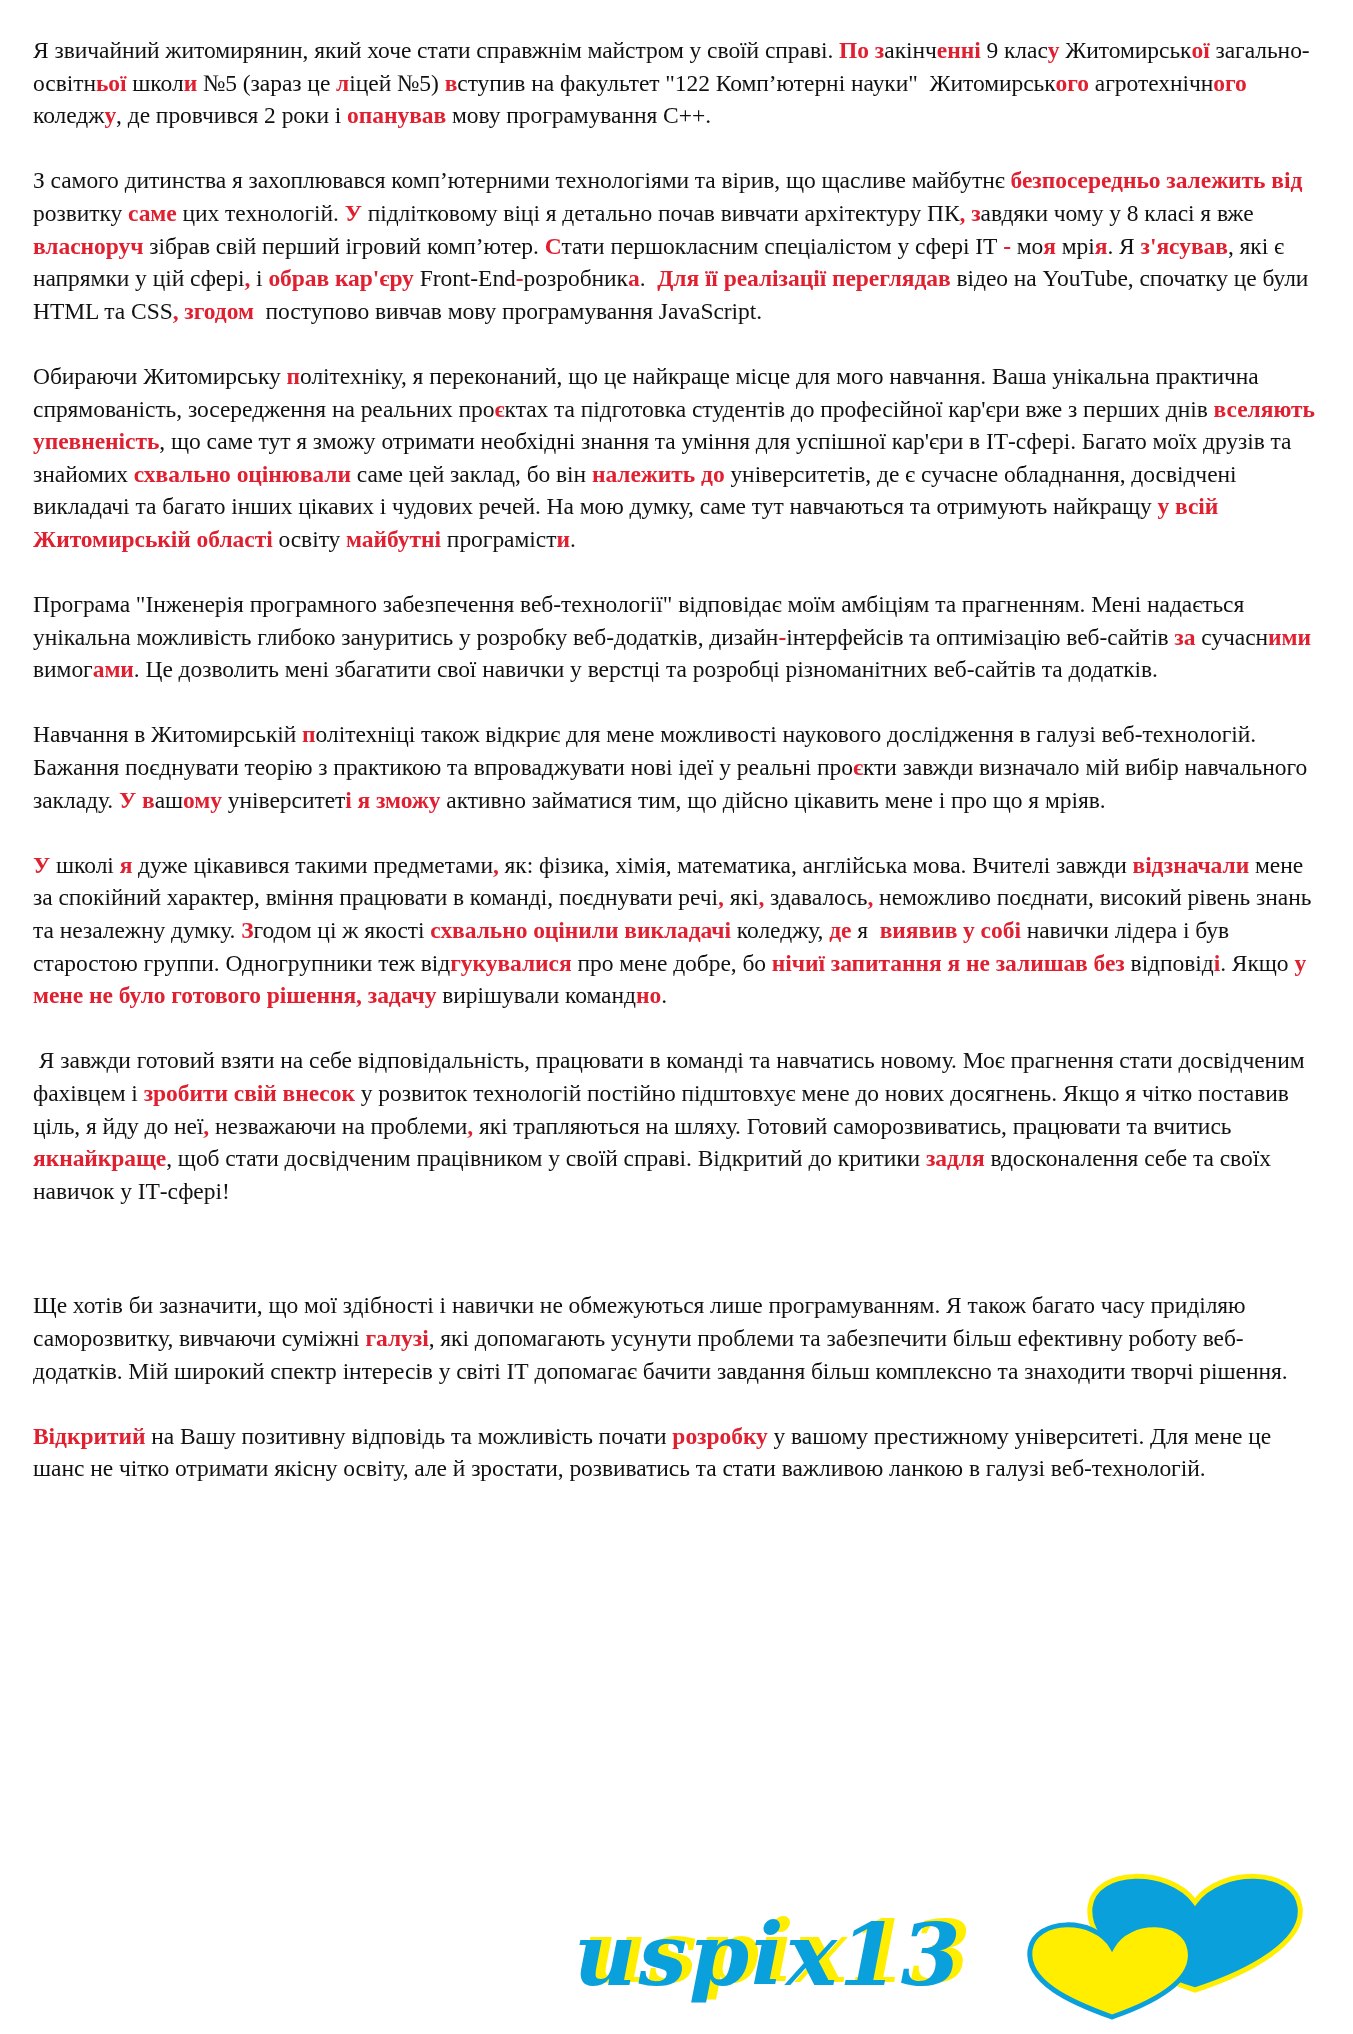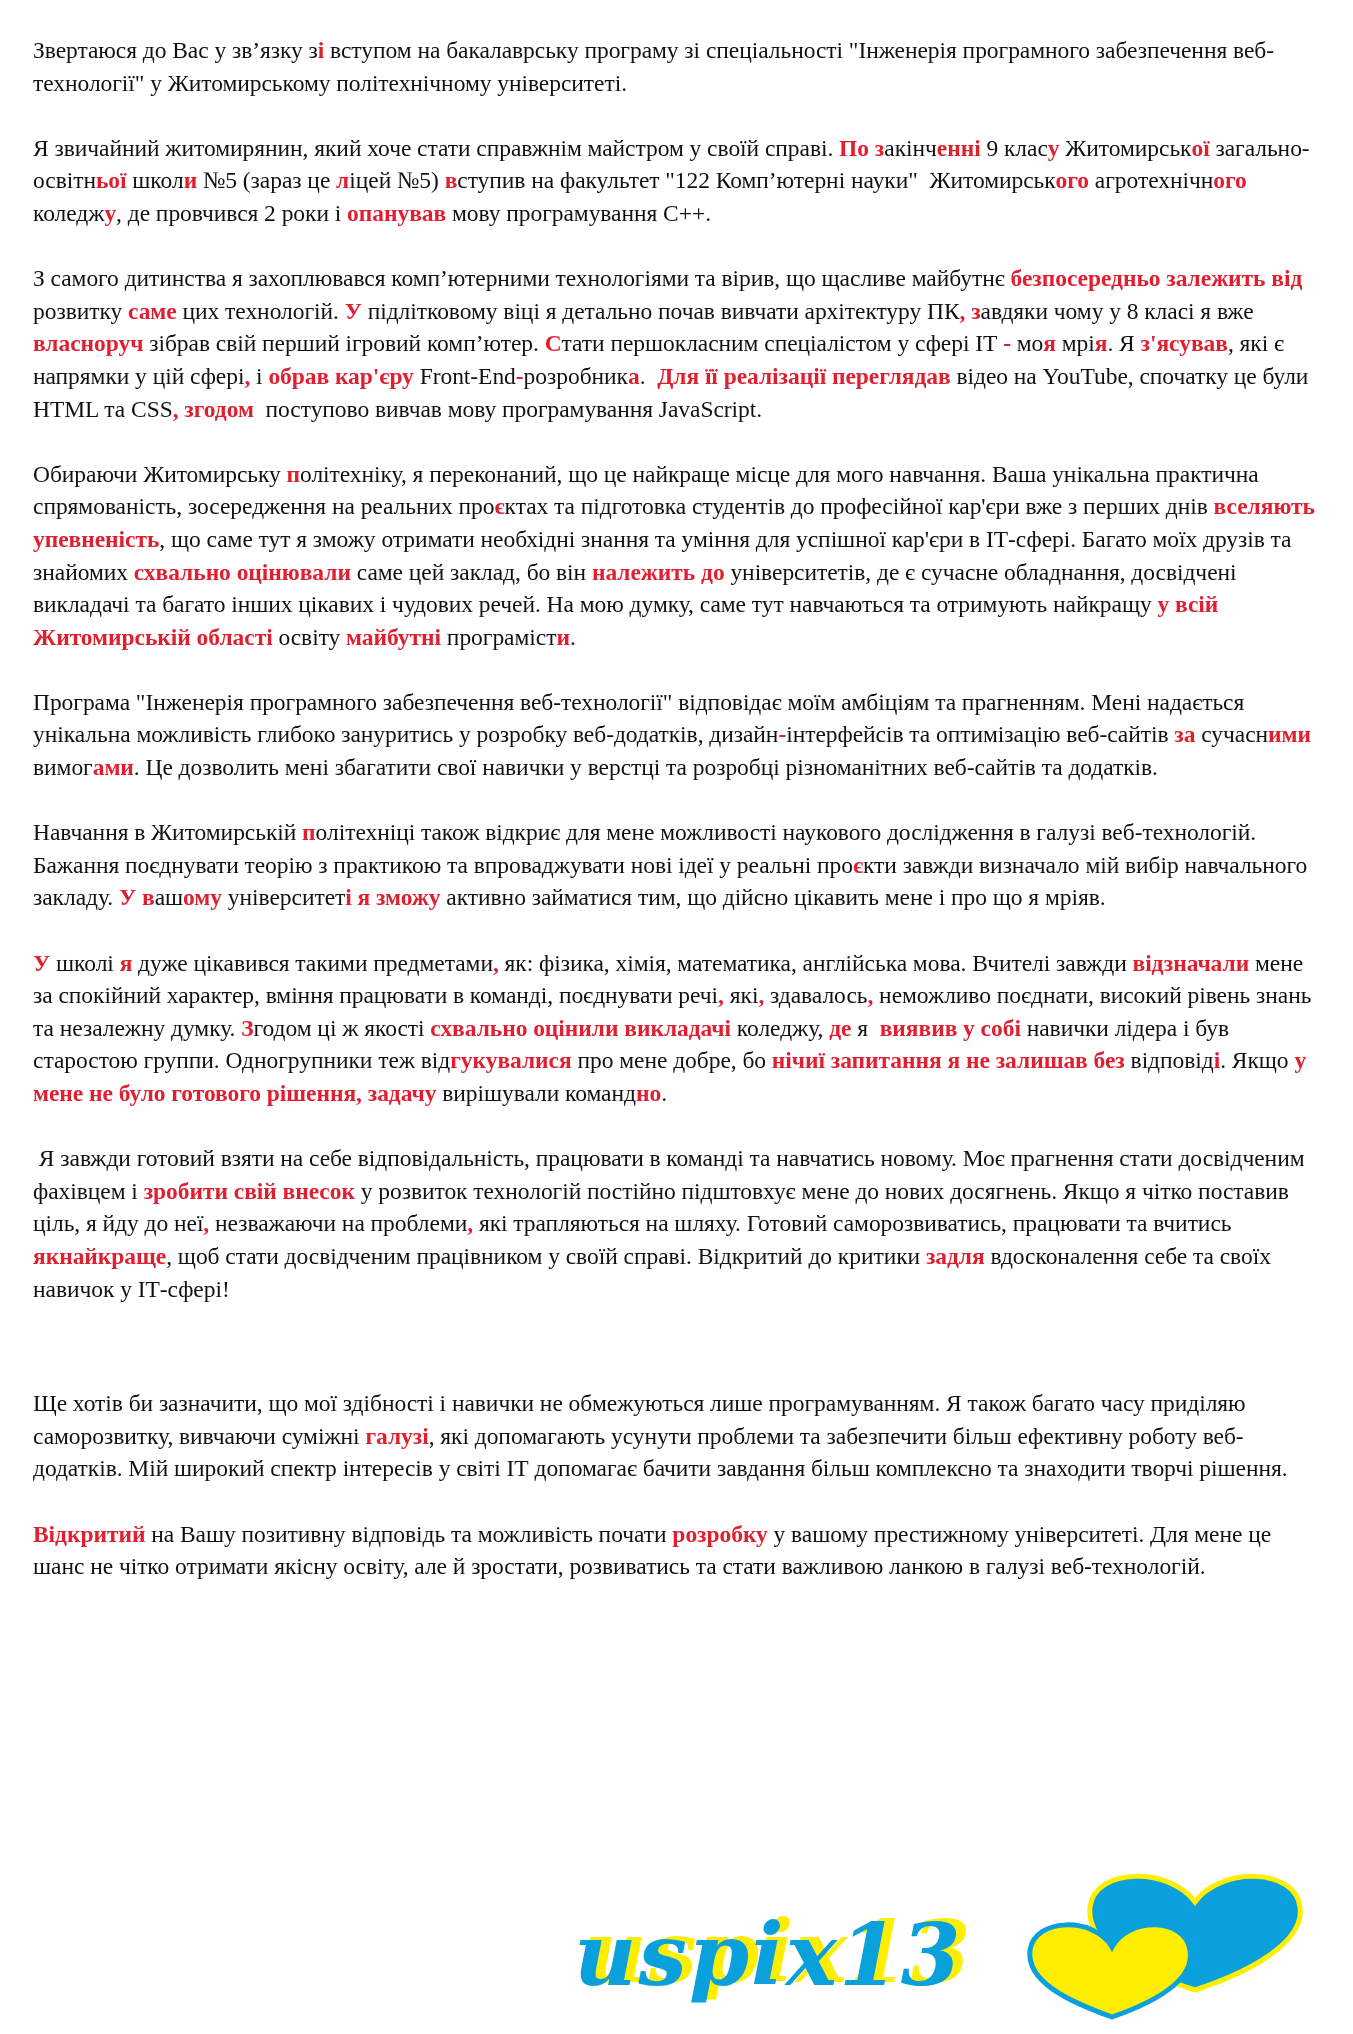--- a/index.html
+++ b/index.html
@@ -47,21 +47,20 @@
     left: 1010px;
     top: 1862px;
     width: 300px;
     height: 160px;
   }
 </style>
 </head>
 <body>
 
 <div class="doc" id="doc">
-    <p><span>Звертаюся до Вас у зв’язку з</span><span class="hl">і</span><span> вступом на бакалаврську програму зі спеціальності "Інженерія програмного забезпечення веб-технології" у Житомирському політехнічному університеті.</span></p>
     <p><span>Я звичайний житомирянин, який хоче стати справжнім майстром у своїй справі. </span><span class="hl">По з</span><span>акінч</span><span class="hl">енні</span><span> 9 клас</span><span class="hl">у</span><span> Житомирськ</span><span class="hl">ої</span><span> загально-освітн</span><span class="hl">ьої</span><span> школ</span><span class="hl">и</span><span> №5 (зараз це </span><span class="hl">л</span><span>іцей №5) </span><span class="hl">в</span><span>ступив на факультет "122 Комп’ютерні науки"  Житомирськ</span><span class="hl">ого</span><span> агротехнічн</span><span class="hl">ого</span><span> коледж</span><span class="hl">у</span><span>, де провчився 2 роки і </span><span class="hl">опанував</span><span> мову програмування С++.</span></p>
     <p><span>З самого дитинства я захоплювався комп’ютерними технологіями та вірив, що щасливе майбутнє </span><span class="hl">безпосередньо залежить від</span><span> розвитку </span><span class="hl">саме</span><span> цих технологій. </span><span class="hl">У</span><span> підлітковому віці я детально почав вивчати архітектуру ПК</span><span class="hl">, з</span><span>авдяки чому у 8 класі я вже </span><span class="hl">власноруч</span><span> зібрав свій перший ігровий комп’ютер. </span><span class="hl">С</span><span>тати першокласним спеціалістом у сфері ІТ </span><span class="hl">-</span><span> мо</span><span class="hl">я</span><span> мрі</span><span class="hl">я</span><span>. Я </span><span class="hl">з'ясував</span><span>, які є напрямки у цій сфері</span><span class="hl">,</span><span> і </span><span class="hl">обрав кар'єру</span><span> Front-End</span><span class="hl">-</span><span>розробник</span><span class="hl">а</span><span>.  </span><span class="hl">Для її реалізації переглядав</span><span> відео на YouTube, спочатку це були HTML та CSS</span><span class="hl">, згодом</span><span>  поступово вивчав мову програмування JavaScript.</span></p>
     <p><span>Обираючи Житомирську </span><span class="hl">п</span><span>олітехніку, я переконаний, що це найкраще місце для мого навчання. Ваша унікальна практична спрямованість, зосередження на реальних про</span><span class="hl">є</span><span>ктах та підготовка студентів до професійної кар'єри вже з перших днів </span><span class="hl">вселяють упевненість</span><span>, що саме тут я зможу отримати необхідні знання та уміння для успішної кар'єри в ІТ-сфері. Багато моїх друзів та знайомих </span><span class="hl">схвально оцінювали</span><span> саме цей заклад, бо він </span><span class="hl">належить до</span><span> університетів, де є сучасне обладнання, досвідчені викладачі та багато інших цікавих і чудових речей. На мою думку, саме тут навчаються та отримують найкращу </span><span class="hl">у всій Житомирській області</span><span> освіту </span><span class="hl">майбутні</span><span> програміст</span><span class="hl">и</span><span>.</span></p>
     <p><span>Програма "Інженерія програмного забезпечення веб-технології" відповідає моїм амбіціям та прагненням. Мені надається унікальна можливість глибоко зануритись у розробку веб-додатків, дизайн</span><span class="hl">-</span><span>інтерфейсів та оптимізацію веб-сайтів </span><span class="hl">за</span><span> сучасн</span><span class="hl">ими</span><span> вимог</span><span class="hl">ами</span><span>. Це дозволить мені збагатити свої навички у верстці та розробці різноманітних веб-сайтів та додатків.</span></p>
     <p><span>Навчання в Житомирській </span><span class="hl">п</span><span>олітехніці також відкриє для мене можливості наукового дослідження в галузі веб-технологій. Бажання поєднувати теорію з практикою та впроваджувати нові ідеї у реальні про</span><span class="hl">є</span><span>кти завжди визначало мій вибір навчального закладу. </span><span class="hl">У в</span><span>аш</span><span class="hl">ому</span><span> університет</span><span class="hl">і я зможу</span><span> активно займатися тим, що дійсно цікавить мене і про що я мріяв.</span></p>
     <p><span class="hl">У</span><span> школі </span><span class="hl">я</span><span> дуже цікавився такими предметами</span><span class="hl">,</span><span> як: фізика, хімія, математика, англійська мова. Вчителі завжди </span><span class="hl">відзначали</span><span> мене за спокійний характер, вміння працювати в команді, поєднувати речі</span><span class="hl">,</span><span> які</span><span class="hl">,</span><span> здавалось</span><span class="hl">,</span><span> неможливо поєднати, високий рівень знань та незалежну думку. </span><span class="hl">З</span><span>годом ці ж якості </span><span class="hl">схвально оцінили викладачі</span><span> коледжу, </span><span class="hl">де</span><span> я  </span><span class="hl">виявив у собі</span><span> навички лідера і був старостою группи. Одногрупники теж від</span><span class="hl">гукувалися</span><span> про мене добре, бо </span><span class="hl">нічиї запитання я не залишав без</span><span> відпові</span><span>д</span><span class="hl">і</span><span>. Якщо </span><span class="hl">у мене не було готового рішення, задачу</span><span> вирішували команд</span><span class="hl">но</span><span>.</span></p>
     <p class="extra-gap"><span> Я завжди готовий взяти на себе відповідальність, працювати в команді та навчатись новому. Моє прагнення стати досвідченим фахівцем і </span><span class="hl">зробити свій внесок</span><span> у розвиток технологій постійно підштовхує мене до нових досягнень. Якщо я чітко поставив ціль, я йду до неї</span><span class="hl">,</span><span> незважаючи на проблеми</span><span class="hl">,</span><span> які трапляються на шляху. Готовий саморозвиватись, працювати та вчитись </span><span class="hl">якнайкраще</span><span>, щоб стати досвідченим працівником у своїй справі. Відкритий до критики </span><span class="hl">задля</span><span> вдосконалення себе та своїх навичок у ІТ-сфері!</span></p>
     <p><span>Ще хотів би зазначити, що мої здібності і навички не обмежуються лише програмуванням. Я також багато часу приділяю саморозвитку, вивчаючи суміжні </span><span class="hl">галузі</span><span>, які допомагають усунути проблеми та забезпечити більш ефективну роботу веб-додатків. Мій широкий спектр інтересів у світі ІТ допомагає бачити завдання більш комплексно та знаходити творчі рішення.</span></p>
     <p><span class="hl">Відкритий</span><span> на Вашу позитивну відповідь та можливість почати </span><span class="hl">розробку</span><span> у вашому престижному університеті. Для мене це шанс не чітко отримати якісну освіту, але й зростати, розвиватись та стати важливою ланкою в галузі веб-технологій.</span></p>
   </div>

